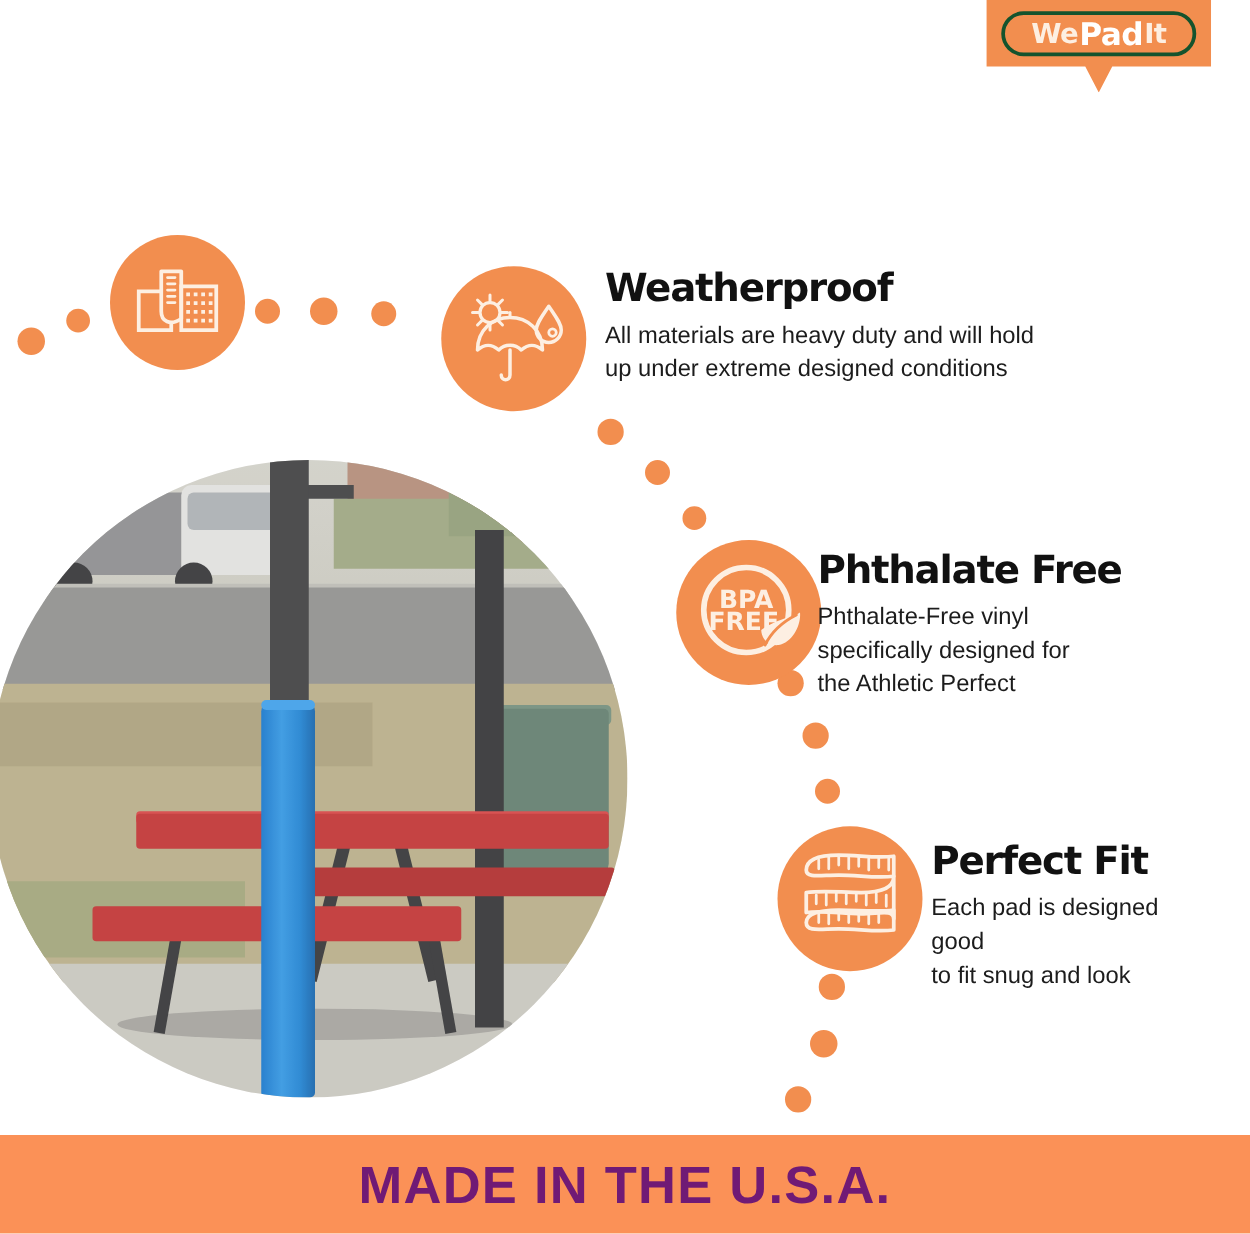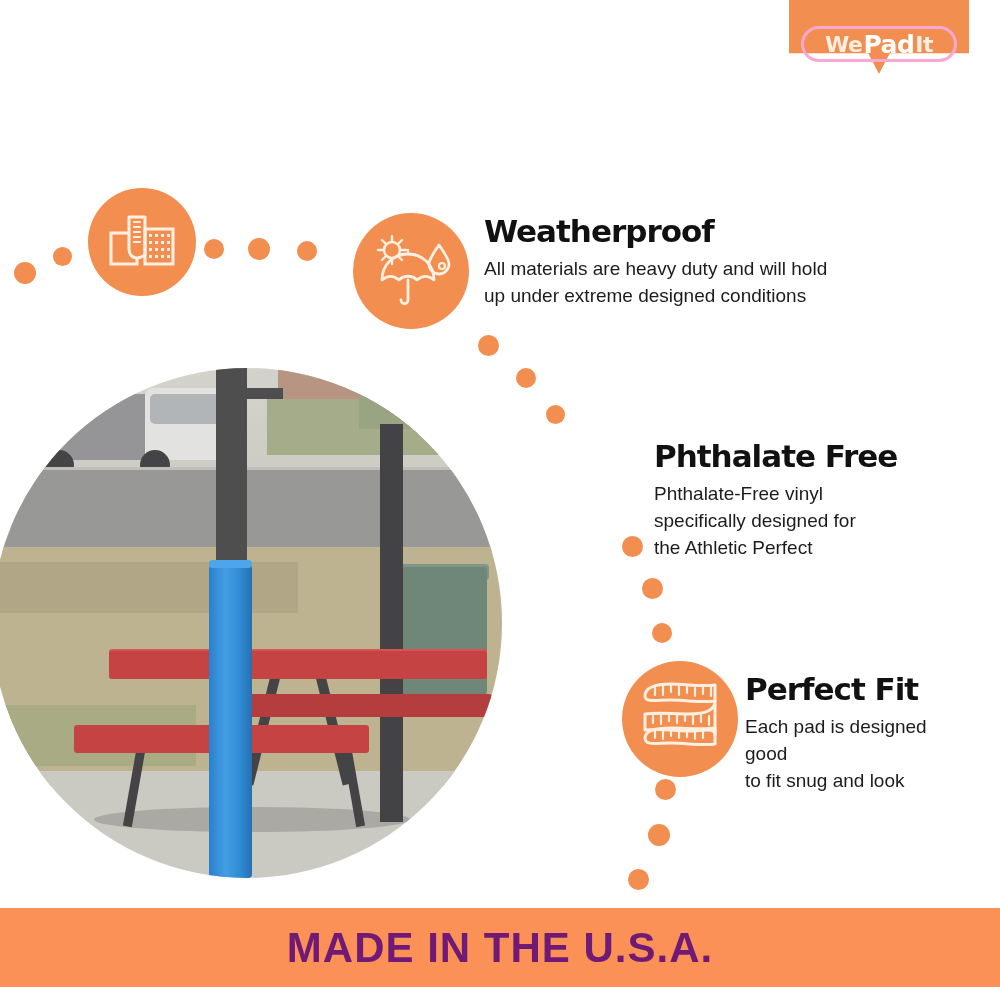--- a/index.html
+++ b/index.html
@@ -28,24 +28,24 @@
   }
   #logo-shape {
     position: absolute;
     inset: 0;
     background: #F28E4F;
     clip-path: polygon(0% 0%, 100% 0%, 100% 72%, 56% 72%, 50% 100%, 44% 72%, 0% 72%);
   }
   #logo-plate {
     position: absolute;
     left: 12px;
-    top: 26px;
+    top: 9px;
     width: 156px;
     height: 36px;
-    border: 3px solid #f9a8d4;
+    border: 3px solid #14532d;
     border-radius: 18px;
     box-sizing: border-box;
     display: flex;
     align-items: center;
     justify-content: center;
     letter-spacing: -0.5px;
   }
   .logo-we, .logo-it {
     color: #FDEFE2;
     font-size: 22px;
@@ -251,20 +251,29 @@
       <circle cx="72" cy="33" r="3" stroke="#FDEFE2" stroke-width="2.2" fill="none"></circle>
     </svg>
   </div>
 
   <div id="block-weather">
     <div class="feature-title">Weatherproof</div>
     <div class="feature-body">All materials are heavy duty and will hold</div>
     <div class="feature-body" style="margin-top:0">up under extreme designed conditions</div>
   </div>
 
+  <div class="icon-circle" id="icon-bpa">
+    <svg width="96" height="96" viewBox="0 0 96 96" fill="none">
+      <circle cx="46" cy="46" r="34" stroke="#FDEFE2" stroke-width="4.5" fill="none"></circle>
+      <text x="46" y="44" text-anchor="middle" fill="#FDEFE2" font-family="DejaVu Sans, sans-serif" font-size="20" font-weight="bold">BPA</text>
+      <text x="44" y="62" text-anchor="middle" fill="#FDEFE2" font-family="DejaVu Sans, sans-serif" font-size="20" font-weight="bold">FREE</text>
+      <path d="M58 62 c14 -10 26 -10 31 -14 c1 10 -6 24 -17 26 c-8 1 -14 -5 -14 -12 Z" fill="#FDEFE2"></path>
+      <path d="M86 50 c-12 6 -20 14 -25 24" stroke="#F28E4F" stroke-width="2.4" fill="none" stroke-linecap="round"></path>
+    </svg>
+  </div>
 
   <div id="block-phthalate">
     <div class="feature-title">Phthalate Free</div>
     <div class="feature-body">Phthalate-Free vinyl</div>
     <div class="feature-body" style="margin-top:0">specifically designed for</div>
     <div class="feature-body" style="margin-top:0">the Athletic Perfect</div>
   </div>
 
   <div class="icon-circle" id="icon-fit">
     <svg width="86" height="86" viewBox="0 0 86 86" fill="none">

